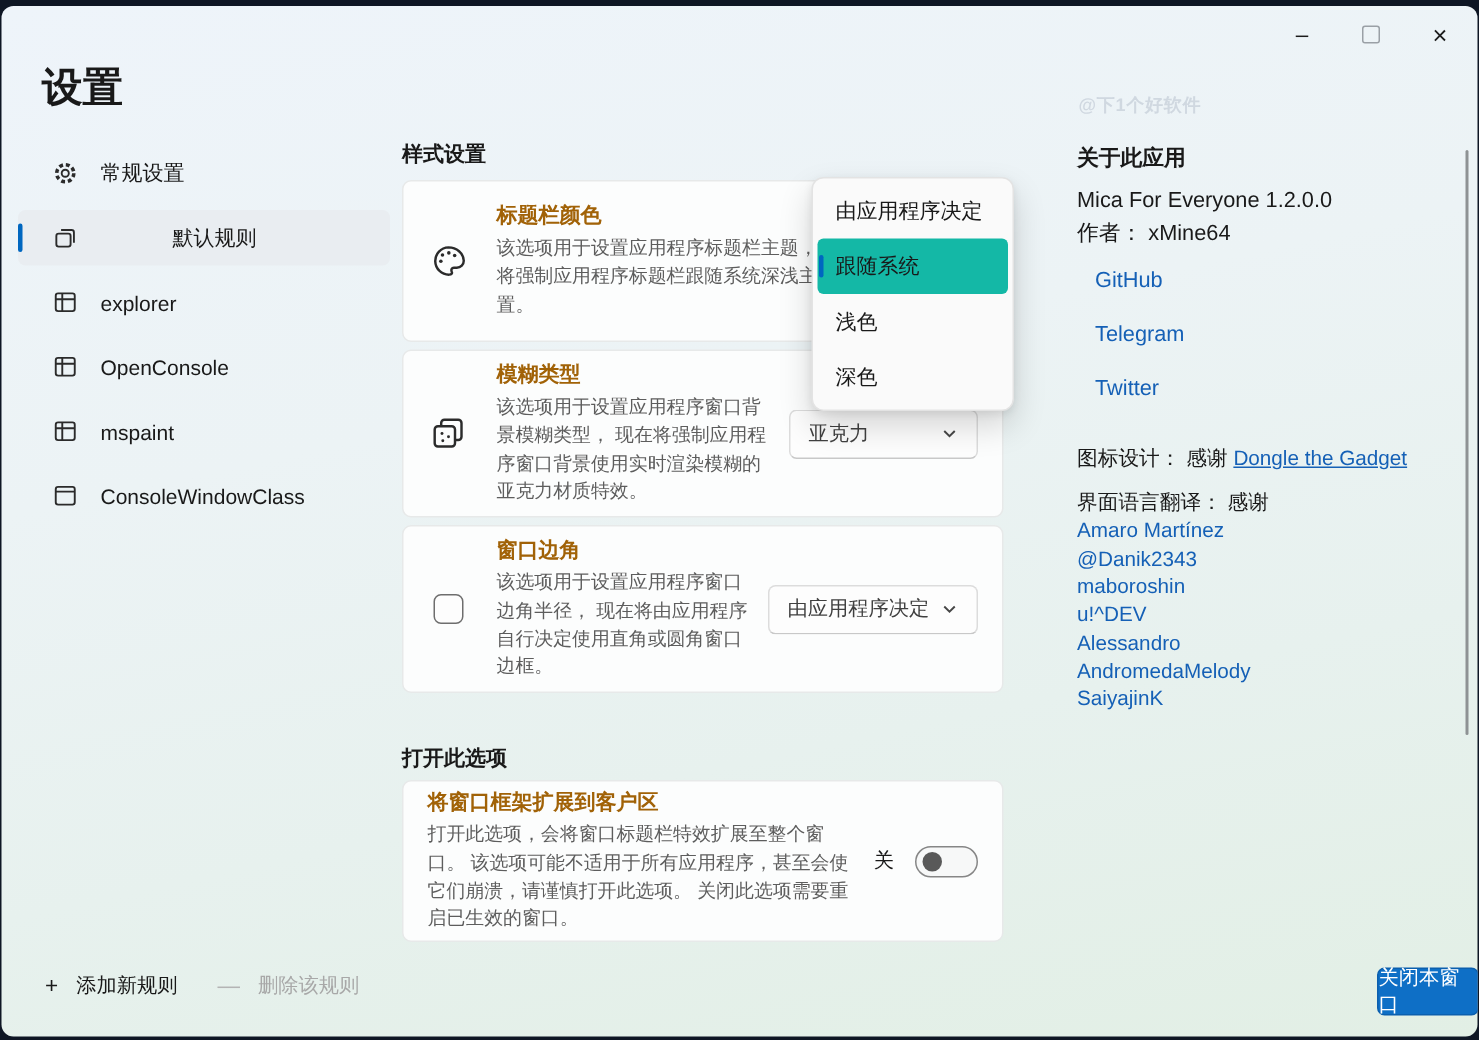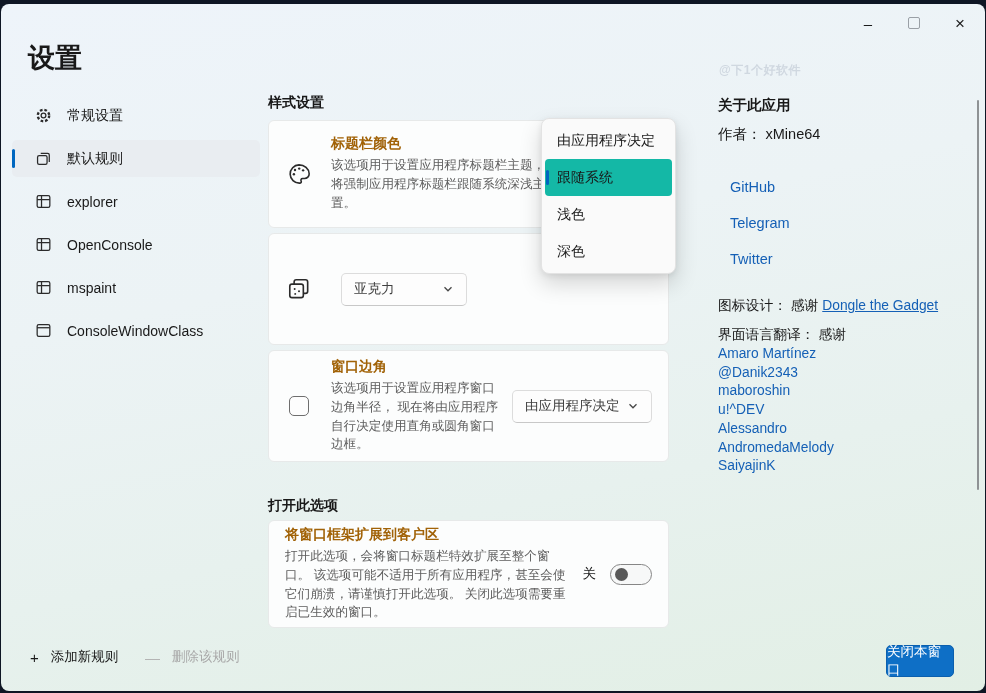--- a/index.html
+++ b/index.html
@@ -12,21 +12,21 @@
   .caption-btn .glyph{font-size:15px;line-height:1;}
   .caption-btn .glyph.close{font-size:17px;}
   .max-box{width:10px;height:10px;border:1.4px solid #9aa0a6;border-radius:2px;display:block;}
   
   .page-title{position:absolute;left:27px;top:36px;font-size:27px;font-weight:700;color:#191919;margin:0;}
   
   .sidebar{position:absolute;left:11px;top:93px;width:248px;}
   .nav-item{position:relative;height:37px;margin-bottom:6px;display:flex;align-items:center;
     padding-left:21px;border-radius:5px;color:#191919;font-size:14px;cursor:default;}
   .nav-item .nav-icon{width:20px;height:20px;margin-right:14px;display:flex;align-items:center;justify-content:center;}
-  .nav-item.selected{background:#e9edf1;}
+  .nav-item.selected{background:#e9edf1;gap:48px;}
   .nav-item.selected::before{content:"";position:absolute;left:0;top:9px;width:3px;height:19px;border-radius:2px;background:#0067c0;}
   
   .content{position:absolute;left:267px;top:0;width:401px;}
   .section-h{position:absolute;left:0;font-size:14px;font-weight:700;color:#191919;margin:0;}
   .card{position:absolute;left:0;width:401px;background:#fcfdfd;border:1px solid #e7e9e9;border-radius:6px;
     box-sizing:border-box;display:flex;align-items:center;padding:12px 16px;}
   .card .lead{width:28px;margin-right:18px;display:flex;align-items:center;justify-content:center;flex:none;}
   .card .txt{flex:1;min-width:0;}
   .card .ttl{font-size:14px;font-weight:700;color:#a16207;margin:0 0 3px 0;}
   .card .dsc{font-size:12.6px;color:#5d5d5d;line-height:1.5;margin:0;}
@@ -63,21 +63,21 @@
   .translators{position:absolute;left:0;top:341px;display:flex;flex-direction:column;}
   .translators .link{font-size:13.8px;line-height:18.7px;}
   
   .scroll-thumb{position:absolute;left:976px;top:96px;width:2px;height:390px;background:#8e9294;border-radius:1px;}
   
   .footer-btn{position:absolute;display:flex;align-items:center;font-size:13.5px;color:#191919;}
   .footer-btn .fi{font-size:15px;margin-right:12px;}
   .footer-btn.add{left:29px;top:644px;}
   .footer-btn.del{left:144px;top:644px;color:#a8a8a8;}
   .footer-btn.del .fi{color:#b4b4b4;}
-  .close-window-btn{position:absolute;left:885px;top:641px;width:68px;height:32px;background:#0e6fc6;
+  .close-window-btn{position:absolute;left:917px;top:641px;width:68px;height:32px;background:#0e6fc6;
     border:1px solid #0b5fae;border-radius:5px;color:#fff;font-size:13.5px;display:flex;align-items:center;
     justify-content:center;box-sizing:border-box;}
   svg{display:block;}
 </style>
 </head>
 <body>
 
 <div class="window">
 
   <div class="caption-row">
@@ -173,20 +173,24 @@
     <div class="card card2" style="top:229px;height:112px;">
       <span class="lead">
         <svg width="26" height="26" viewBox="0 0 24 24">
             <rect x="7.5" y="3.5" width="12.5" height="12.5" rx="2" fill="none" stroke="#2b2b2b" stroke-width="1.5"></rect>
             <rect x="3.5" y="7.5" width="12.5" height="12.5" rx="2" fill="#fcfdfd" stroke="#2b2b2b" stroke-width="1.5"></rect>
             <circle cx="8" cy="12" r=".9" fill="#2b2b2b"></circle>
             <circle cx="12" cy="14" r=".9" fill="#2b2b2b"></circle>
             <circle cx="8.5" cy="16.5" r=".9" fill="#2b2b2b"></circle>
           </svg>
       </span>
+      <div class="txt">
+        <p class="ttl">模糊类型</p>
+        <p class="dsc">该选项用于设置应用程序窗口背景模糊类型， 现在将强制应用程序窗口背景使用实时渲染模糊的亚克力材质特效。</p>
+      </div>
       <div class="ctrl">
         <div class="select" style="width:126px;">
           <span>亚克力</span>
           <span>
             <svg width="12" height="12" viewBox="0 0 12 12">
                 <path d="M2.5 4.3 6 7.8l3.5-3.5" fill="none" stroke="#474747" stroke-width="1.3"></path>
               </svg>
           </span>
         </div>
       </div>
@@ -242,20 +246,21 @@
     </div>
     <div class="opt">
       <span>深色</span>
     </div>
   </div>
 
   <aside class="about">
     <span class="watermark">@下1个好软件</span>
     <h3 class="about-h">关于此应用</h3>
     <div class="about-app">
+      <div>Mica For Everyone 1.2.0.0</div>
       <div>作者： xMine64</div>
     </div>
     <a class="link soc github">GitHub</a>
     <a class="link soc telegram">Telegram</a>
     <a class="link soc twitter">Twitter</a>
     <div class="credit-line">
       <span>图标设计： 感谢 </span><a class="link">Dongle the Gadget</a>
     </div>
     <div class="trans-line">界面语言翻译： 感谢</div>
     <div class="translators">

